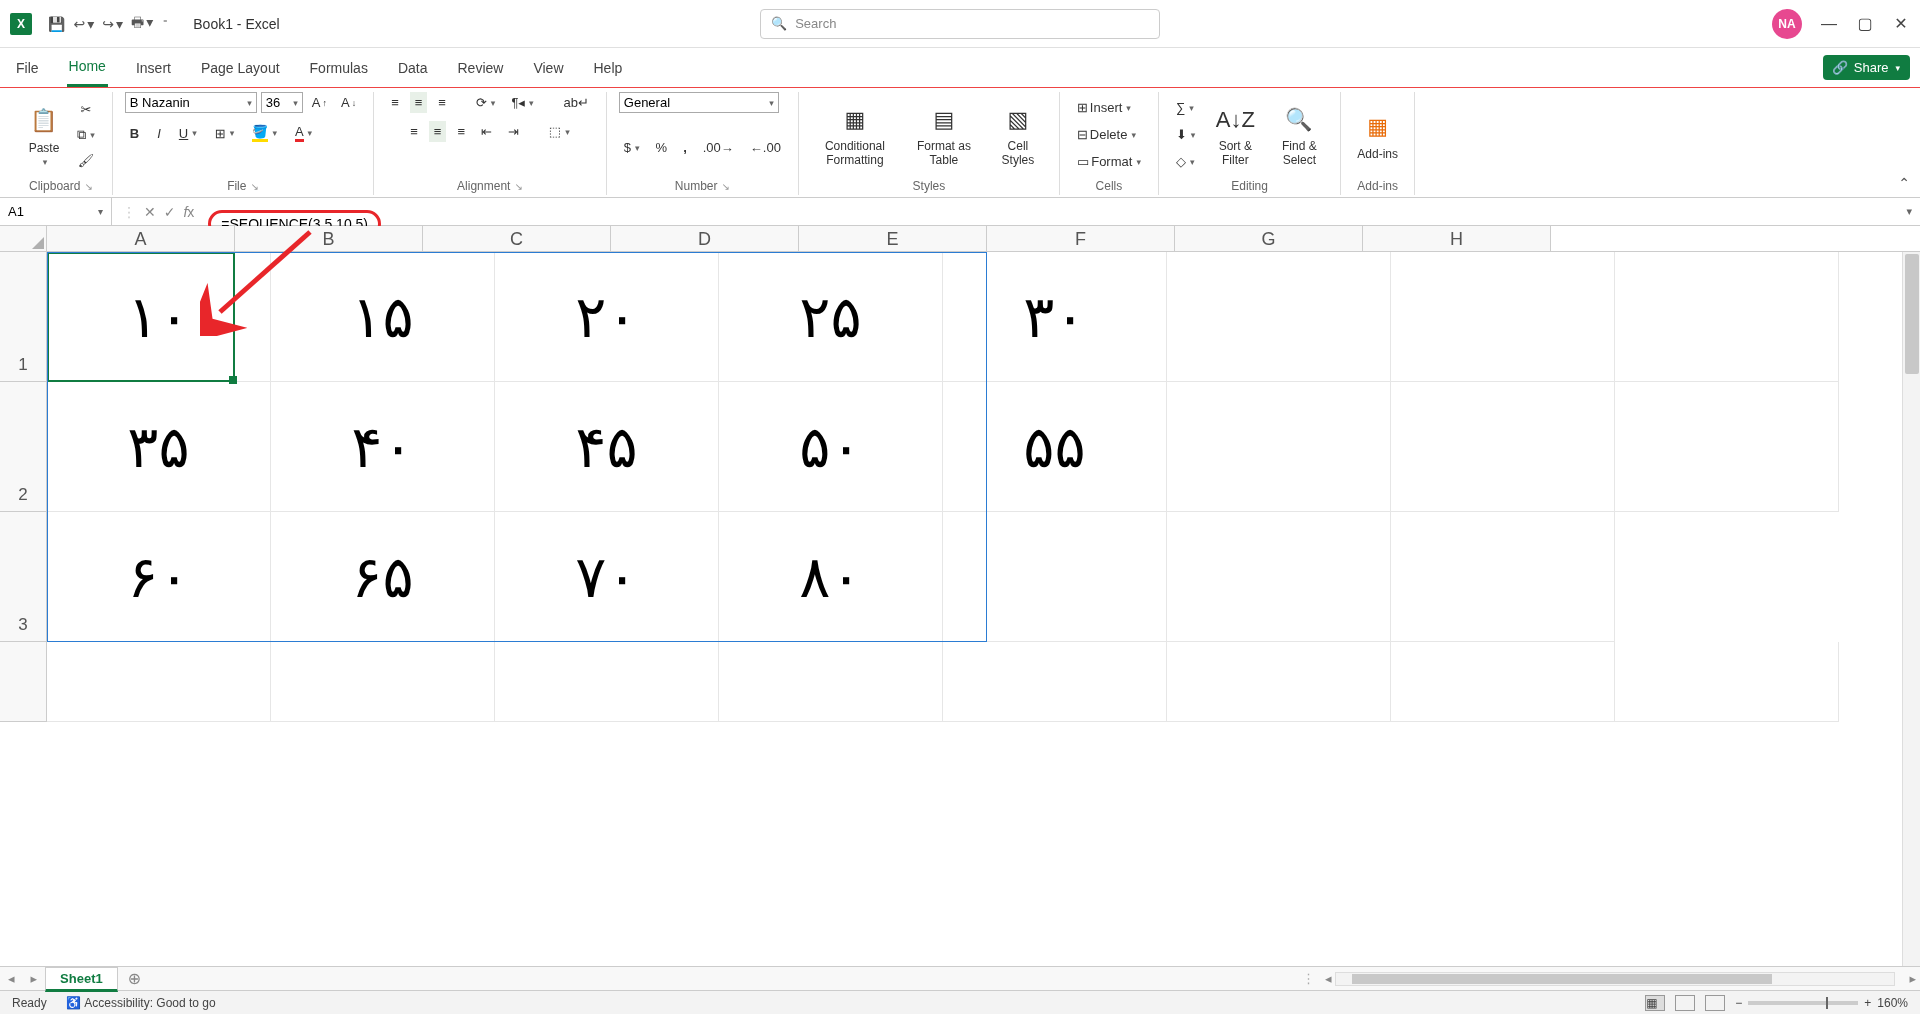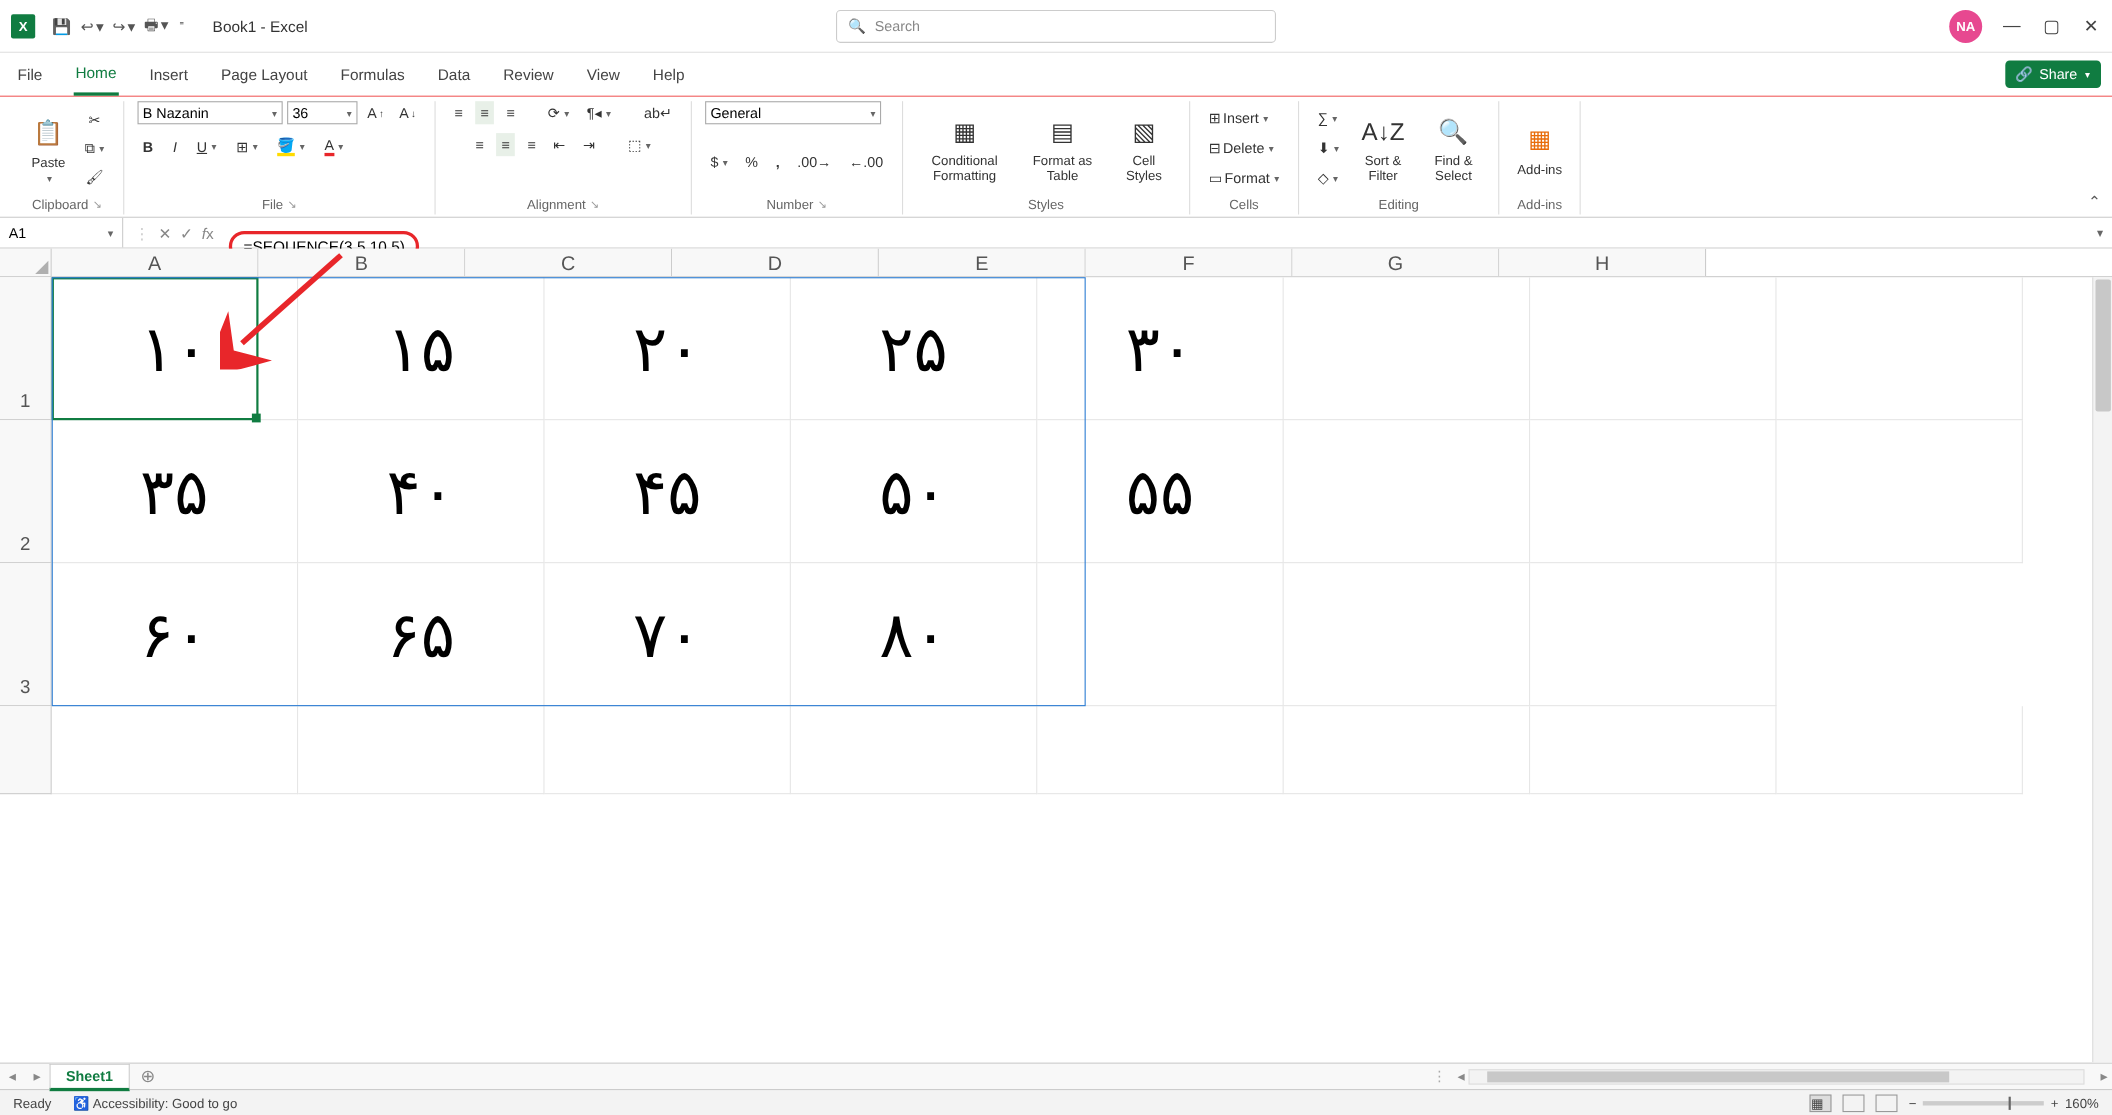--- a/index.html
+++ b/index.html
@@ -20,21 +20,21 @@
 .tabs .share{position:absolute;right:10px;background:#107c41;color:#fff;font-size:13px;padding:5px 10px;border-radius:4px;display:flex;align-items:center;gap:5px}
 .ribbon{height:110px;background:#fff;border-bottom:1px solid #ccc;display:flex;padding:4px 10px 2px;position:relative}
 .group{border-right:1px solid #ddd;padding:0 12px;display:flex;flex-direction:column;justify-content:space-between;height:100%}
 .group:last-child{border-right:none}
 .group .gbody{flex:1;display:flex;align-items:center;gap:6px}
 .group .glabel{text-align:center;font-size:12px;color:#666;padding:2px 0;display:flex;justify-content:center;gap:4px;align-items:center}
 .group .glabel .launcher{font-size:10px;color:#999;cursor:pointer}
 .rbtn{font-size:13px;color:#333;border:1px solid transparent;padding:2px 4px;cursor:pointer;display:flex;align-items:center;gap:2px}
 .rsel{border:1px solid #aaa;font-size:13px;padding:2px 4px;background:#fff;display:flex;align-items:center;justify-content:space-between}
 .fontbox{width:132px}
-.sizebox{width:64px}
+.sizebox{width:42px}
 .iconstack{display:flex;flex-direction:column;gap:4px;align-items:center}
 .bigicon{display:flex;flex-direction:column;align-items:center;font-size:12px;color:#333;gap:2px;cursor:pointer;padding:0 4px}
 .bigicon .ico{width:36px;height:36px;display:flex;align-items:center;justify-content:center;font-size:22px}
 .ribbon-collapse{position:absolute;right:10px;bottom:6px;color:#555;cursor:pointer;font-size:14px}
 .fxbar{height:28px;border-bottom:1px solid #ccc;display:flex;align-items:center}
 .namebox{width:112px;height:100%;border-right:1px solid #ccc;display:flex;align-items:center;padding:0 8px;font-size:13px}
 .namebox .chev{margin-left:auto;color:#666;font-size:10px}
 .fxicons{display:flex;align-items:center;gap:8px;padding:0 10px;color:#888;font-size:14px}
 .fxicons .sep{color:#ccc}
 .fxinput{flex:1;font-size:14px;padding:0 8px;position:relative}

